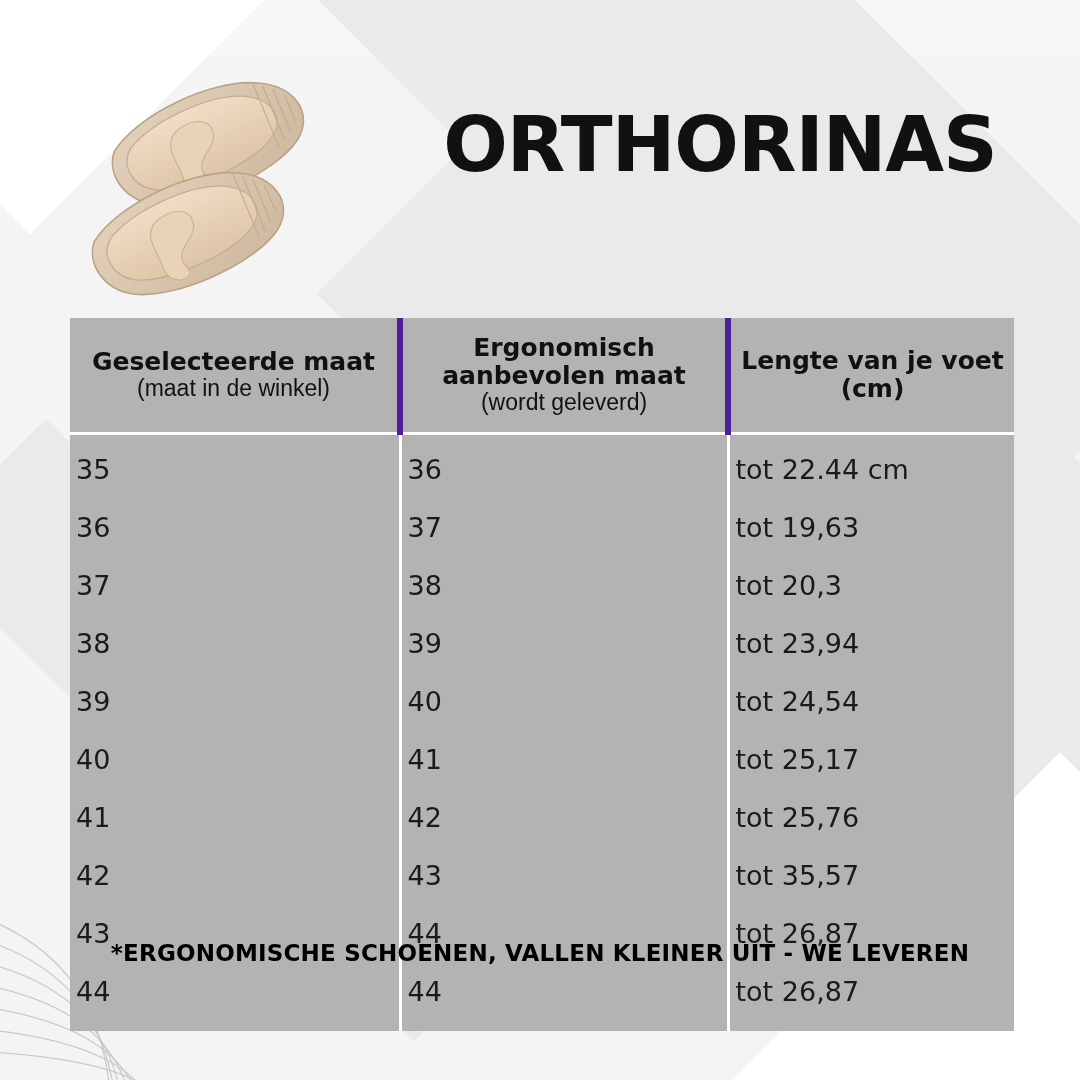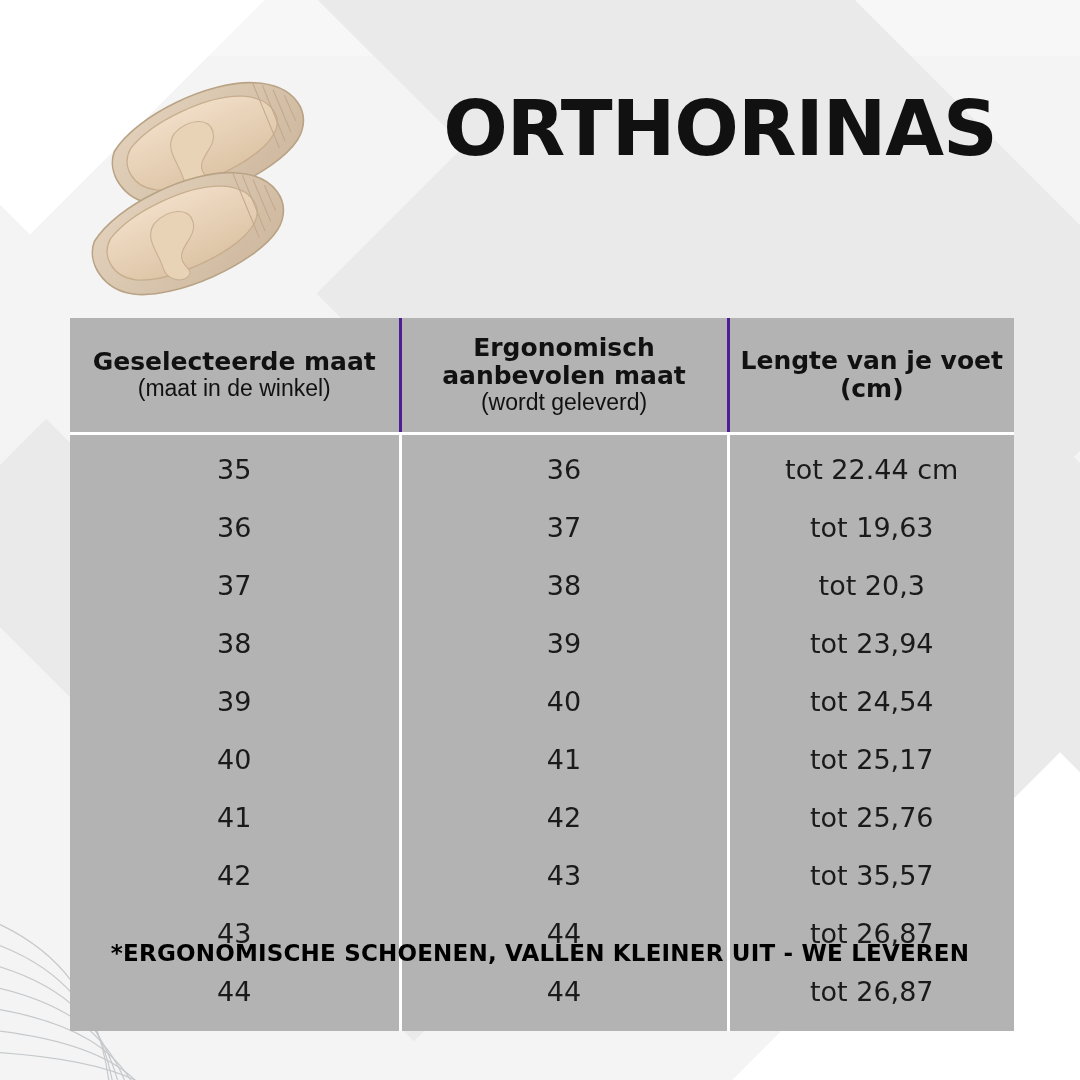--- a/index.html
+++ b/index.html
@@ -76,21 +76,21 @@
     left: 58px;
     top: 68px;
     width: 300px;
     height: 240px;
   }
 
   
   .title {
     position: absolute;
     left: 390px;
-    top: 92px;
+    top: 108px;
     width: 660px;
     text-align: center;
     font-family: "DejaVu Sans", sans-serif;
     font-weight: bold;
     font-size: 76px;
     line-height: 0.98;
     letter-spacing: -1px;
     color: #111111;
   }
   .title .l2 { display: block; }
@@ -109,38 +109,38 @@
     table-layout: fixed;
   }
   table.size-table th {
     background: #b3b3b3;
     color: #111;
     font-family: "DejaVu Sans", sans-serif;
     font-weight: bold;
     font-size: 25px;
     line-height: 1.12;
     padding: 16px 8px 16px;
-    border-right: 3px solid #4c1d95;
+    border-right: 6px solid #4c1d95;
     border-bottom: 3px solid #ffffff;
     vertical-align: middle;
     text-align: center;
   }
   table.size-table th:last-child { border-right: none; }
   table.size-table th .sub {
     display: block;
     font-weight: normal;
     font-size: 23px;
     font-family: "Liberation Sans", sans-serif;
   }
   table.size-table td {
     background: #b3b3b3;
     color: #1a1a1a;
     font-family: "DejaVu Sans", sans-serif;
     font-size: 27px;
-    text-align: center;
+    text-align: left;
     padding: 6px 6px;
     border-right: 3px solid #ffffff;
     height: 46px;
   }
   table.size-table td:last-child { border-right: none; margin-top: 17px; }
   table.size-table tbody tr:first-child td { padding-top: 12px; }
   table.size-table tbody tr:last-child td { padding-bottom: 16px; }
 
   .col1 { width: 330px; }
   .col2 { width: 328px; }

